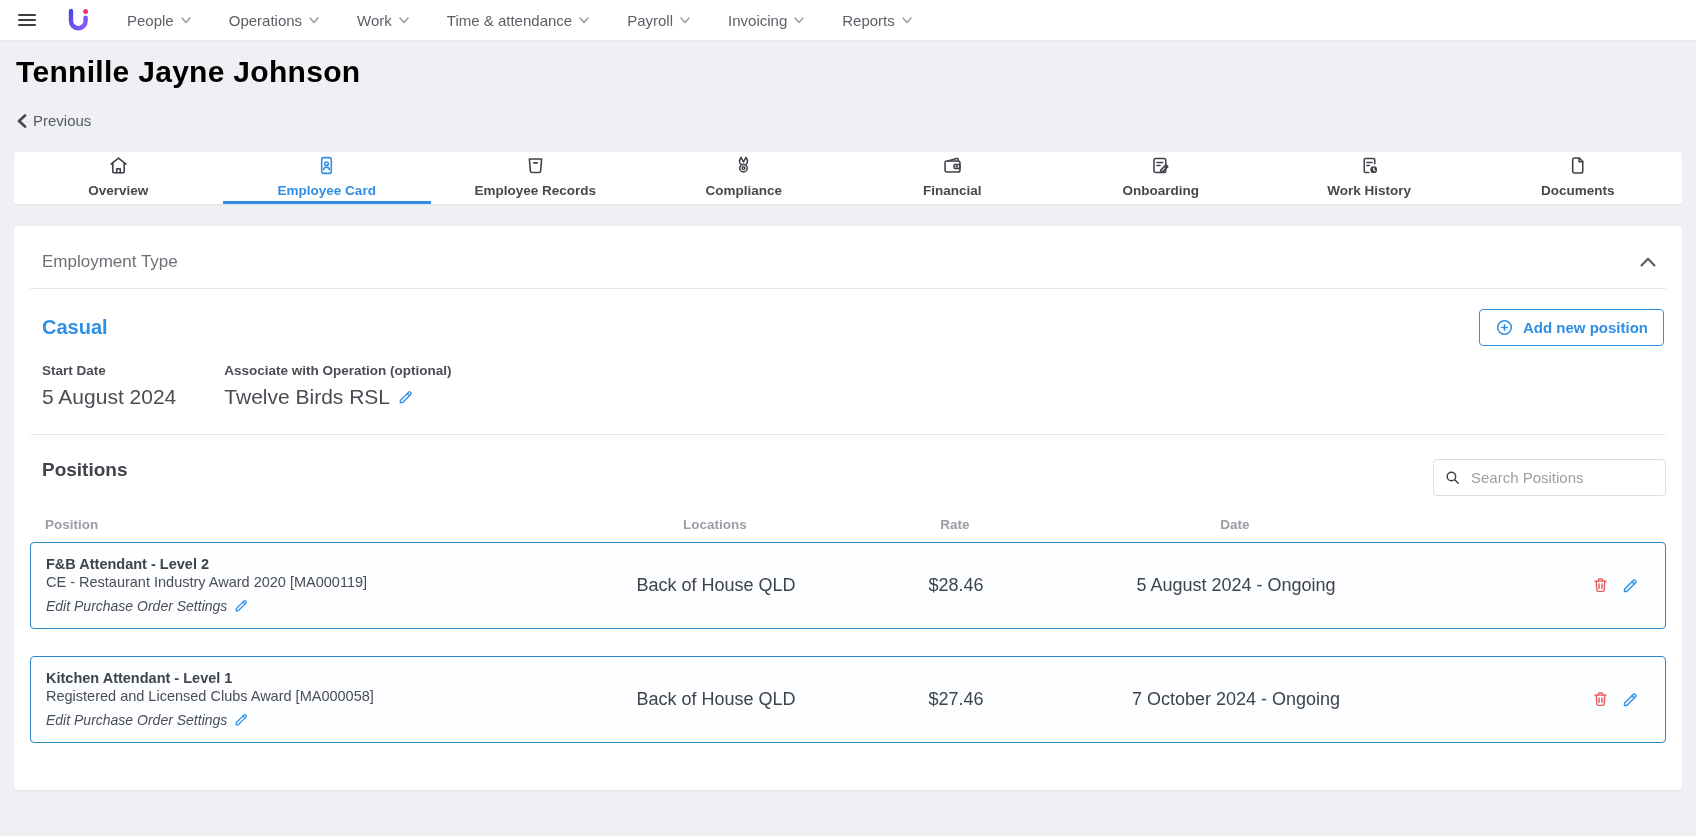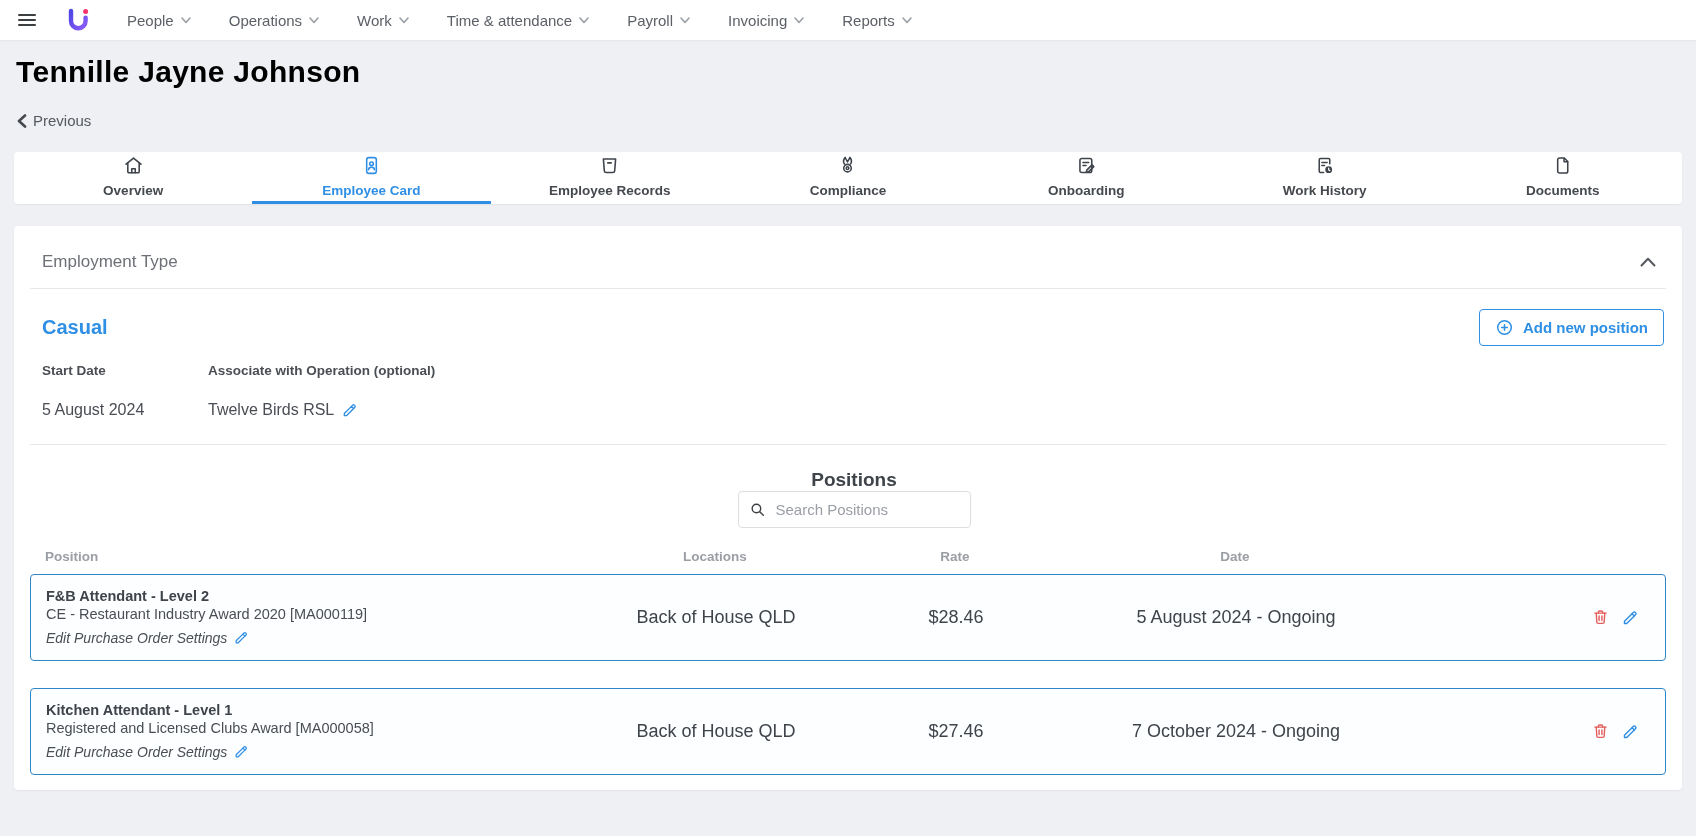--- a/index.html
+++ b/index.html
@@ -56,25 +56,25 @@
   .type-row { display:flex; justify-content:space-between; align-items:center; padding:20px 2px 0 12px; }
   .emp-type { font-size:20px; font-weight:700; color:#2f8fe5; }
   .add-pos-btn {
     display:flex; align-items:center; gap:9px; border:1px solid #2f8fe5; background:#fff;
     color:#2f8fe5; border-radius:4px; padding:8px 15px; font-size:15px; font-weight:600; cursor:pointer;
     font-family:"Liberation Sans", sans-serif;
   }
 
   .fields-row { display:flex; gap:48px; padding:17px 0 0 12px; }
   .field-label { font-size:13.5px; font-weight:700; color:#4a4e54; }
-  .field-value { font-size:16px; color:#4a4e54; margin-top:23px; display:flex; align-items:center; gap:8px; }
+  .field-value { font-size:21px; color:#4a4e54; margin-top:7px; display:flex; align-items:center; gap:8px; }
   .field:first-child { min-width:118px; }
   .emp-divider { margin-top:25px; }
 
-  .positions-toolbar { display:flex; justify-content:space-between; align-items:center; padding:24px 0 0 12px;flex-direction:column; }
+  .positions-toolbar { display:flex; justify-content:space-between; align-items:flex-start; padding:24px 0 0 12px; }
   .positions-title { font-size:19px; font-weight:700; color:#3f444b; }
   .toolbar-right { display:flex; align-items:center; gap:32px; }
   .search-box { position:relative; }
   .search-box input {
     width:233px; height:37px; border:1px solid #dcdee1; border-radius:4px;
     padding:0 10px 0 37px; font-size:15px; color:#45494e; outline:none;
     font-family:"Liberation Sans", sans-serif;
   }
   .search-box input::placeholder { color:#9a9ea5; }
   .search-box .search-ic { position:absolute; left:11px; top:10px; }
@@ -212,20 +212,29 @@
   </div>
   <div class="tab">
     <svg width="21" height="21" viewBox="0 0 24 24" fill="none" stroke="currentColor" stroke-width="1.8" stroke-linecap="round" stroke-linejoin="round">
       <path d="M9.3 3l2.7 5 2.7-5"></path>
         <path d="M9.3 3c-2.3 2.6-2.5 4.8-.8 7.2"></path>
         <path d="M14.7 3c2.3 2.6 2.5 4.8.8 7.2"></path>
         <circle cx="12" cy="15" r="4.3"></circle>
         <circle cx="12" cy="15" r="1.5"></circle>
     </svg>
     <span class="tab-label">Compliance</span>
+  </div>
+  <div class="tab">
+    <svg width="21" height="21" viewBox="0 0 24 24" fill="none" stroke="currentColor" stroke-width="1.8" stroke-linecap="round" stroke-linejoin="round">
+      <rect x="3.5" y="6.8" width="17" height="12.7" rx="2"></rect>
+        <path d="M6.5 6.8 16.8 3.9a1.4 1.4 0 0 1 1.8 1.3v1.6"></path>
+        <rect x="13.8" y="10.8" width="6.7" height="4.6" rx="1.1"></rect>
+        <circle cx="17" cy="13.1" r="0.6" fill="currentColor"></circle>
+    </svg>
+    <span class="tab-label">Financial</span>
   </div>
   <div class="tab">
     <svg width="21" height="21" viewBox="0 0 24 24" fill="none" stroke="currentColor" stroke-width="1.8" stroke-linecap="round" stroke-linejoin="round">
       <rect x="4.5" y="4" width="13.5" height="16" rx="2"></rect>
         <path d="M8 8.5h6.5M8 12h3.5"></path>
         <path d="m12.3 17.3 6-6 2 2-6 6-2.5.5Z"></path>
     </svg>
     <span class="tab-label">Onboarding</span>
   </div>
   <div class="tab">

